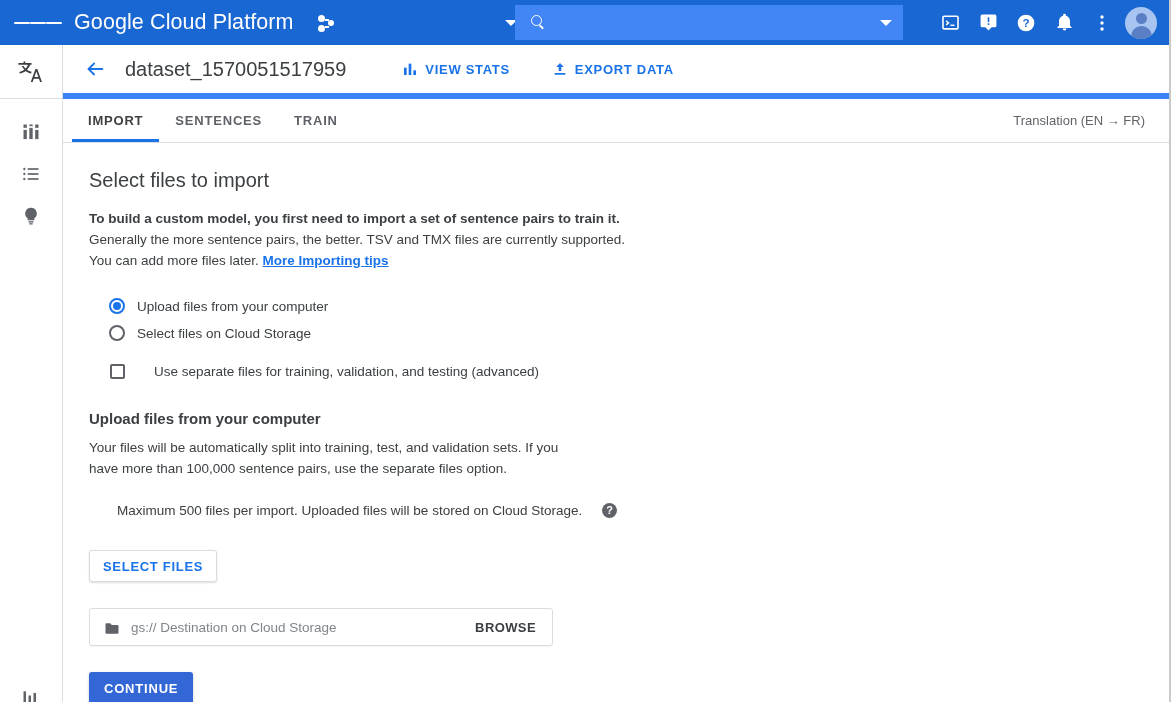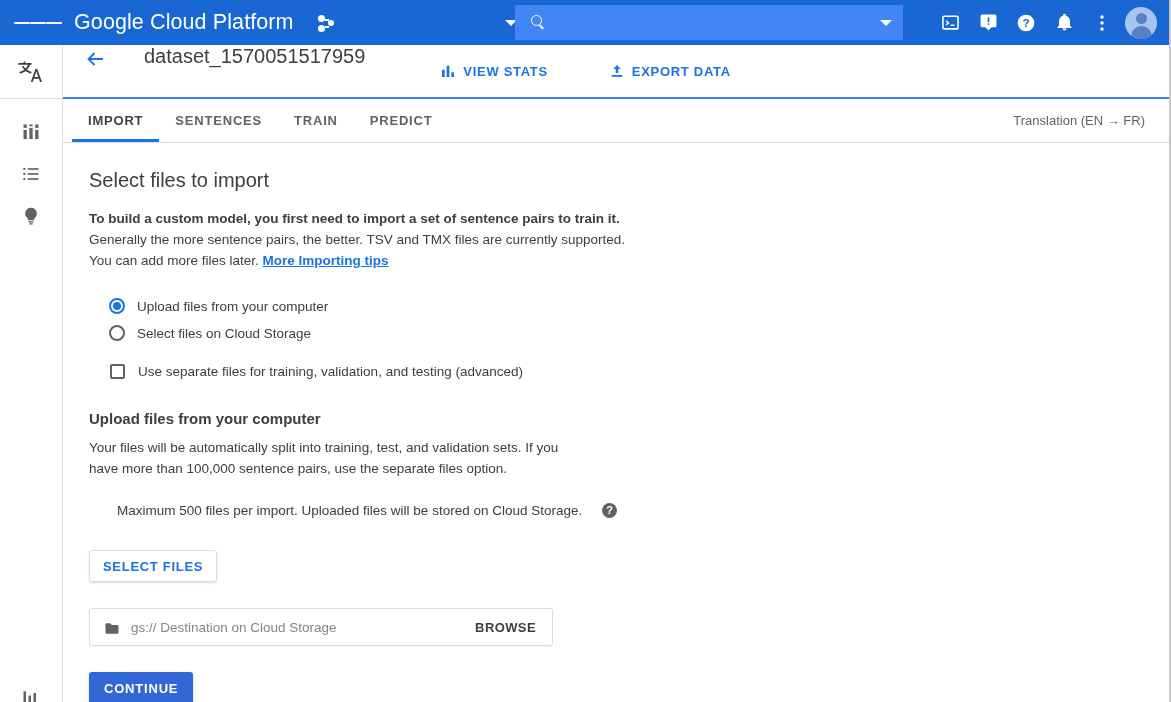--- a/index.html
+++ b/index.html
@@ -211,23 +211,23 @@
     position: absolute;
     left: 63px; top: 45px;
     width: 1106px;
     height: 657px;
     background: #fff;
   }
 
   .page-titlebar {
     height: 54px;
     display: flex;
-    border-bottom: 2px solid #3b82f6;
+    align-items: center;
+    border-bottom: 6px solid #3b82f6;
     padding-left: 18px;
-    gap: 19px;
   }
   .back-arrow {
     width: 28px; height: 28px;
     display: flex; align-items: center; justify-content: center;
     cursor: pointer;
     color: #1a73e8;
     flex: 0 0 auto;
   }
   .dataset-title {
     font-size: 20px;
@@ -337,21 +337,21 @@
     position: absolute;
     width: 8px; height: 8px;
     border-radius: 50%;
     background: #1a73e8;
     left: 2px; top: 2px;
   }
   .radio-label, .check-label {
     font-size: 13.5px;
     color: #3c4043;
   }
-  .check-row { margin-top: 12px; }
+  .check-row { margin-top: 12px; gap: 16px; }
   .checkbox {
     width: 15px; height: 15px;
     border: 2px solid #5f6368;
     border-radius: 2px;
     margin-left: 21px;
     margin-right: 13px;
     flex: 0 0 auto;
   }
 
   h2.sub-title {
@@ -619,23 +619,20 @@
     <div class="tabs-row">
       <div class="tab active">
         <span>IMPORT</span>
       </div>
       <div class="tab">
         <span>SENTENCES</span>
       </div>
       <div class="tab">
         <span>TRAIN</span>
       </div>
-      <div class="tab">
-        <span>PREDICT</span>
-      </div>
       <div class="translation-pair">Translation (EN → FR)</div>
     </div>
 
     <div class="content">
 
       <h1 class="section-title">Select files to import</h1>
 
       <div class="blurb">
         <span class="b1">To build a custom model, you first need to import a set of sentence pairs to train it.</span>
         <span>Generally the more sentence pairs, the better. TSV and TMX files are currently supported. You can add more files later. </span><span class="tips-link">More Importing tips</span>

